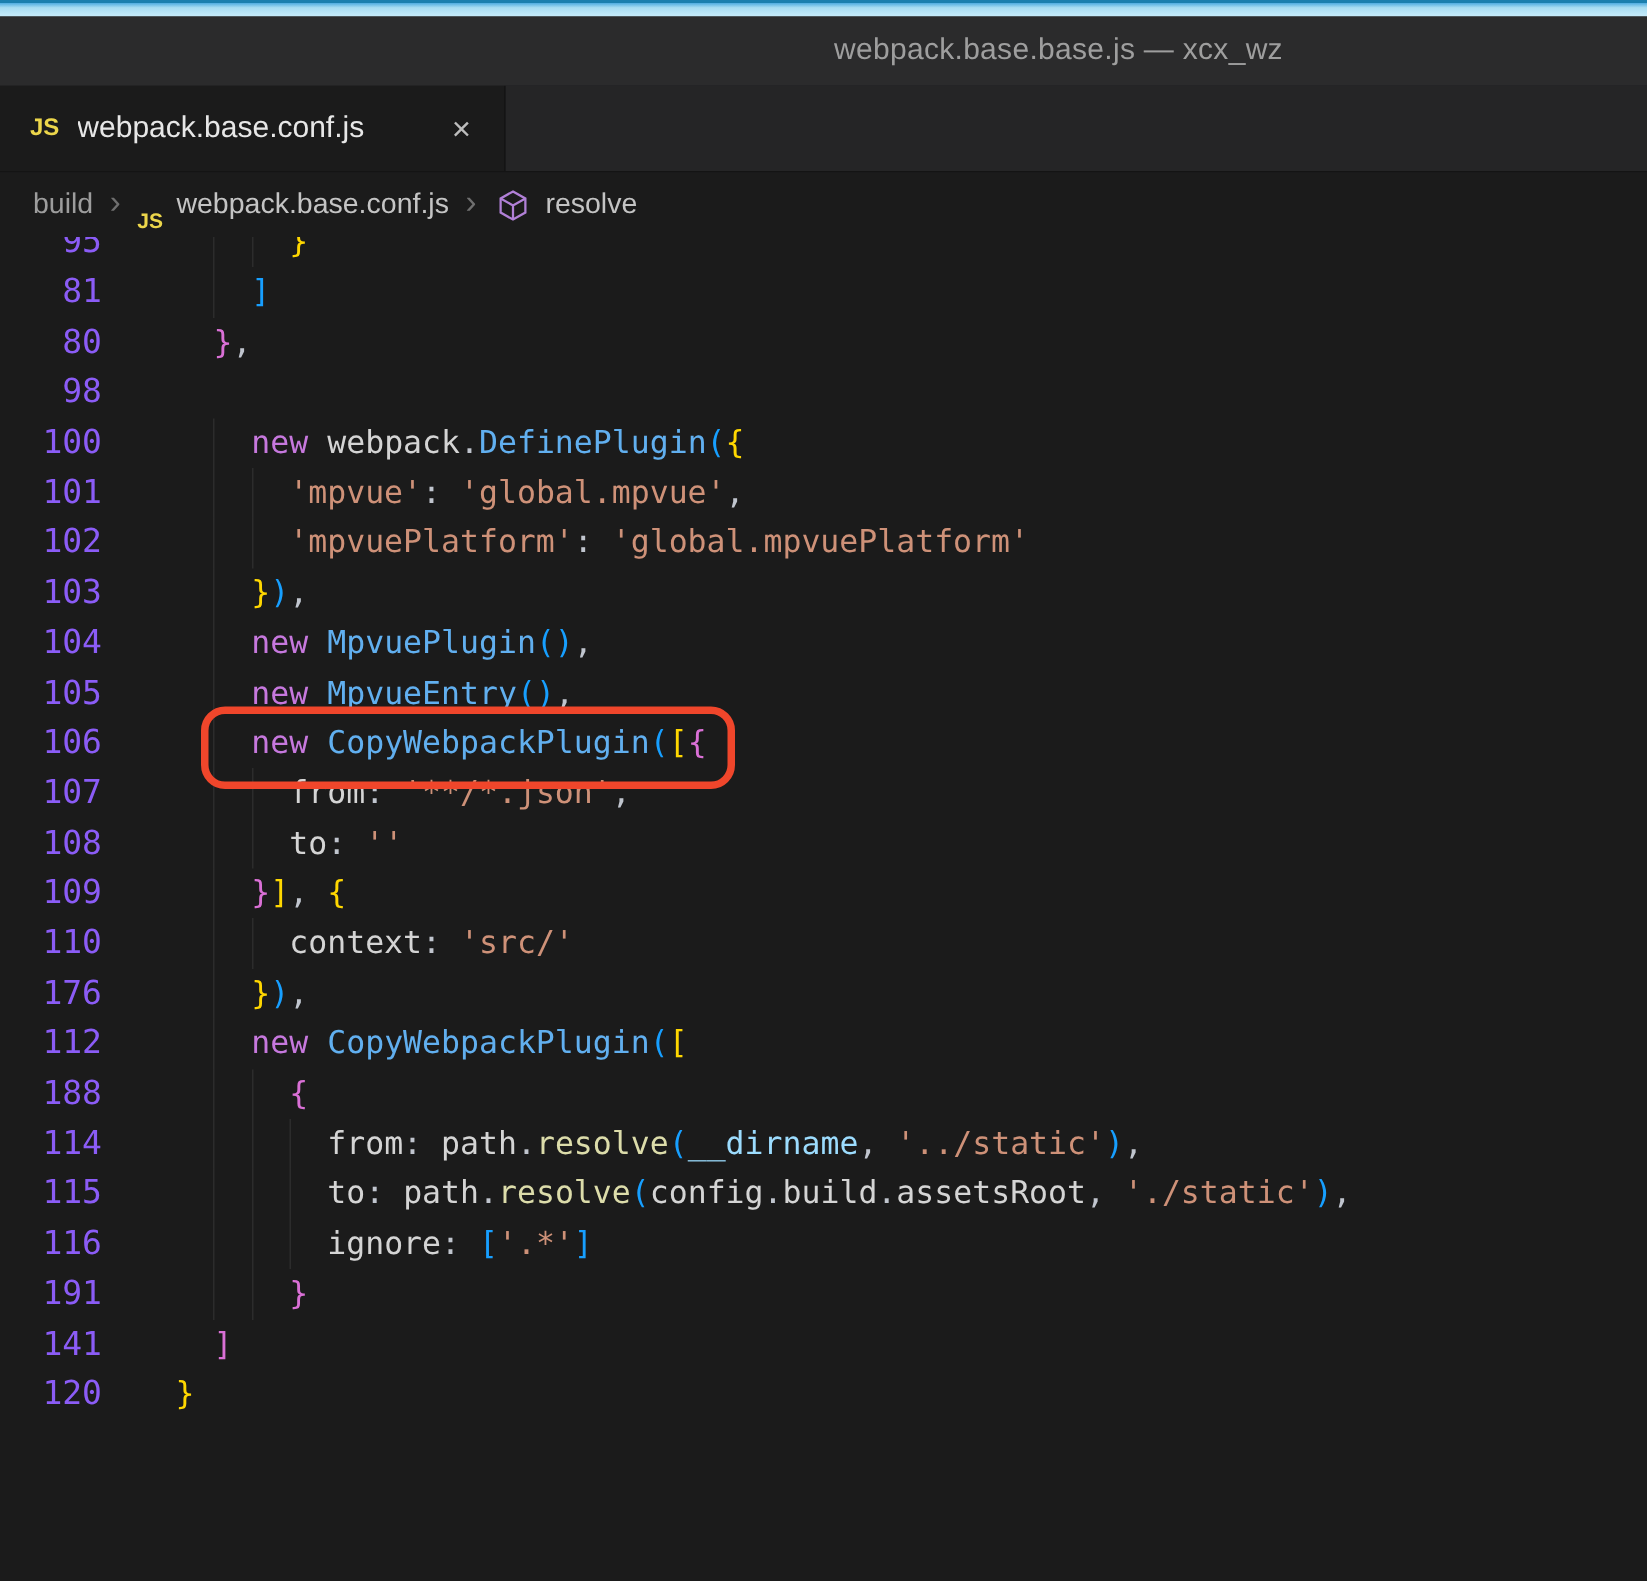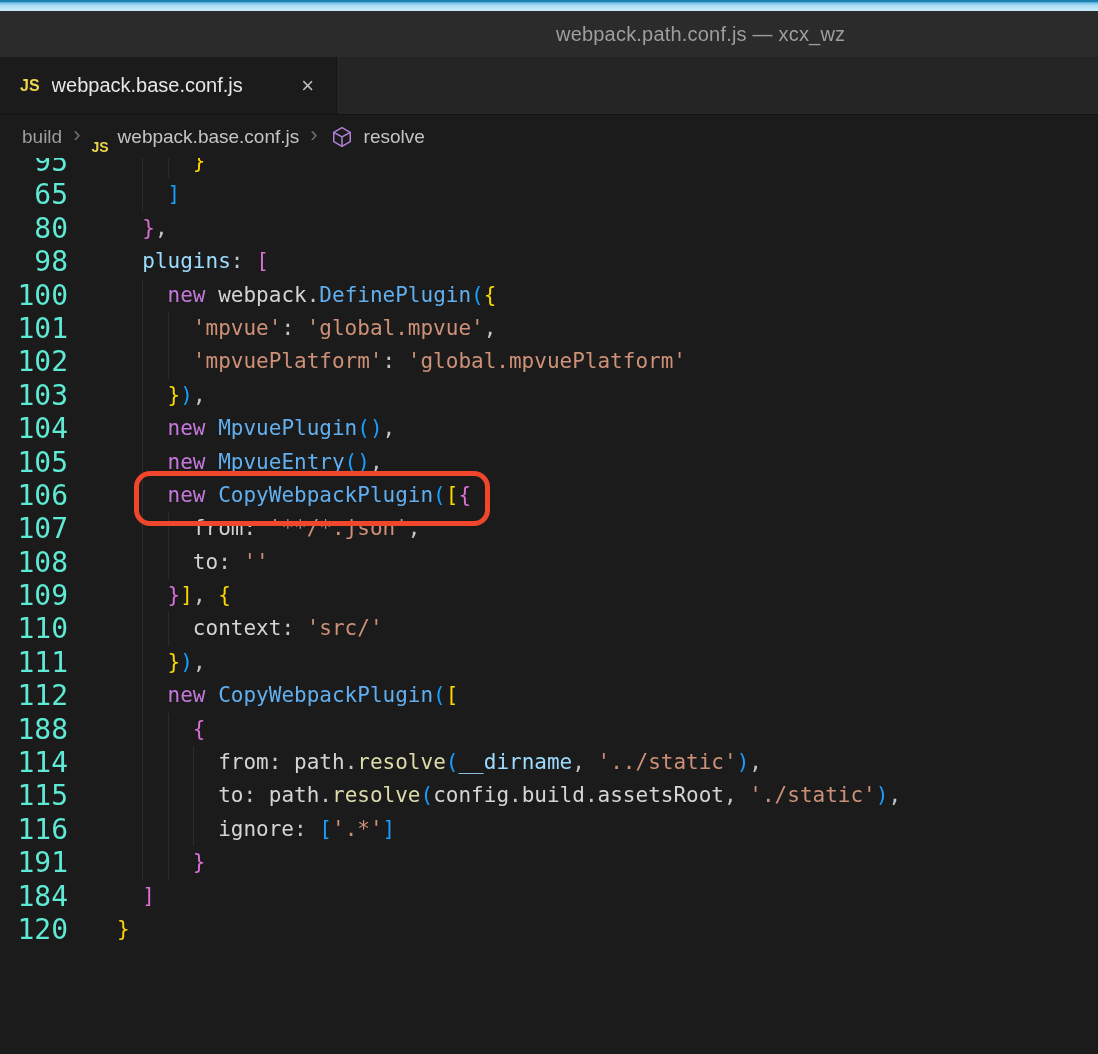--- a/index.html
+++ b/index.html
@@ -24,35 +24,35 @@
   .breadcrumb{height:43px;background:#1b1b1b;display:flex;align-items:center;padding-left:22px;gap:9px;}
   .crumb{color:#9d9d9d;font-size:19px;cursor:pointer;white-space:nowrap;}
   .crumb.file{color:#c4c4c4;}
   .sep{color:#6f6f6f;font-size:22px;line-height:1;padding:0 2px 4px 2px;}
   .symbol-icon{display:inline-flex;color:var(--symbol-purple,#b180d7);margin:0 2px;}
 
   
   .editor{position:relative;height:896px;background:#1b1b1b;overflow:hidden;font-family:"DejaVu Sans Mono","Liberation Mono",monospace;}
   .code-inner{margin-top:-13px;}
   .code-line{display:flex;height:33.4px;line-height:33.4px;font-size:21px;white-space:pre;}
-  .gutter{flex:0 0 68px;text-align:right;color:#5eead4;font-size:28px;user-select:none;cursor:pointer;}
+  .gutter{flex:0 0 68px;text-align:right;color:#8b5cf6;font-size:22px;user-select:none;cursor:pointer;}
   .code-text{margin-left:49px;position:relative;color:#d4d4d4;cursor:text;}
   .indent-guide{position:absolute;top:0;bottom:0;width:1px;background:rgba(255,255,255,0.08);}
 
   .annotation-box{position:absolute;left:134px;top:313px;width:356px;height:55px;border:5px solid var(--accent-red,#f0462b);border-radius:16px;box-sizing:border-box;pointer-events:none;}
 </style>
 </head>
 <body>
 
 <div class="window">
 
   <div class="menu-strip"></div>
 
   <div class="titlebar">
-    <span class="window-title">webpack.path.conf.js — xcx_wz</span>
+    <span class="window-title">webpack.base.base.js — xcx_wz</span>
   </div>
 
   <div class="tabstrip">
     <div class="tab active">
       <span class="js-badge">JS</span>
       <span class="tab-label">webpack.base.conf.js</span>
       <span class="tab-close">×</span>
     </div>
   </div>
 
@@ -67,40 +67,40 @@
         <path d="M8 1.2 L14 4.6 V11.4 L8 14.8 L2 11.4 V4.6 Z"></path>
         <path d="M2 4.6 L8 8 L14 4.6 M8 8 V14.8"></path>
       </svg>
     </span>
     <span class="crumb file">resolve</span>
   </div>
 
   <div class="editor">
     <div class="code-inner">
         <div class="code-line"><div class="gutter">95</div><div class="code-text"><span class="indent-guide" style="left: 2ch;"></span><span class="indent-guide" style="left: 4ch;"></span><span style="color: rgb(212, 212, 212);">      </span><span style="color: rgb(255, 215, 0);">}</span></div></div>
-        <div class="code-line"><div class="gutter">65</div><div class="code-text"><span class="indent-guide" style="left: 2ch;"></span><span style="color: rgb(212, 212, 212);">    </span><span style="color: rgb(23, 159, 255);">]</span></div></div>
+        <div class="code-line"><div class="gutter">81</div><div class="code-text"><span class="indent-guide" style="left: 2ch;"></span><span style="color: rgb(212, 212, 212);">    </span><span style="color: rgb(23, 159, 255);">]</span></div></div>
         <div class="code-line"><div class="gutter">80</div><div class="code-text"><span style="color: rgb(212, 212, 212);">  </span><span style="color: rgb(218, 112, 214);">}</span><span style="color: rgb(192, 197, 206);">,</span></div></div>
-        <div class="code-line"><div class="gutter">98</div><div class="code-text"><span style="color: rgb(212, 212, 212);">  </span><span style="color: rgb(156, 220, 254);">plugins</span><span style="color: rgb(192, 197, 206);">:</span><span style="color: rgb(212, 212, 212);"> </span><span style="color: rgb(218, 112, 214);">[</span></div></div>
+        <div class="code-line"><div class="gutter">98</div></div>
         <div class="code-line"><div class="gutter">100</div><div class="code-text"><span class="indent-guide" style="left: 2ch;"></span><span style="color: rgb(212, 212, 212);">    </span><span style="color: rgb(198, 120, 221);">new</span><span style="color: rgb(212, 212, 212);"> </span><span style="color: rgb(212, 212, 212);">webpack</span><span style="color: rgb(192, 197, 206);">.</span><span style="color: rgb(97, 175, 239);">DefinePlugin</span><span style="color: rgb(23, 159, 255);">(</span><span style="color: rgb(255, 215, 0);">{</span></div></div>
         <div class="code-line"><div class="gutter">101</div><div class="code-text"><span class="indent-guide" style="left: 2ch;"></span><span class="indent-guide" style="left: 4ch;"></span><span style="color: rgb(212, 212, 212);">      </span><span style="color: rgb(206, 145, 120);">'mpvue'</span><span style="color: rgb(192, 197, 206);">:</span><span style="color: rgb(212, 212, 212);"> </span><span style="color: rgb(206, 145, 120);">'global.mpvue'</span><span style="color: rgb(192, 197, 206);">,</span></div></div>
         <div class="code-line"><div class="gutter">102</div><div class="code-text"><span class="indent-guide" style="left: 2ch;"></span><span class="indent-guide" style="left: 4ch;"></span><span style="color: rgb(212, 212, 212);">      </span><span style="color: rgb(206, 145, 120);">'mpvuePlatform'</span><span style="color: rgb(192, 197, 206);">:</span><span style="color: rgb(212, 212, 212);"> </span><span style="color: rgb(206, 145, 120);">'global.mpvuePlatform'</span></div></div>
         <div class="code-line"><div class="gutter">103</div><div class="code-text"><span class="indent-guide" style="left: 2ch;"></span><span style="color: rgb(212, 212, 212);">    </span><span style="color: rgb(255, 215, 0);">}</span><span style="color: rgb(23, 159, 255);">)</span><span style="color: rgb(192, 197, 206);">,</span></div></div>
         <div class="code-line"><div class="gutter">104</div><div class="code-text"><span class="indent-guide" style="left: 2ch;"></span><span style="color: rgb(212, 212, 212);">    </span><span style="color: rgb(198, 120, 221);">new</span><span style="color: rgb(212, 212, 212);"> </span><span style="color: rgb(97, 175, 239);">MpvuePlugin</span><span style="color: rgb(23, 159, 255);">(</span><span style="color: rgb(23, 159, 255);">)</span><span style="color: rgb(192, 197, 206);">,</span></div></div>
         <div class="code-line"><div class="gutter">105</div><div class="code-text"><span class="indent-guide" style="left: 2ch;"></span><span style="color: rgb(212, 212, 212);">    </span><span style="color: rgb(198, 120, 221);">new</span><span style="color: rgb(212, 212, 212);"> </span><span style="color: rgb(97, 175, 239);">MpvueEntry</span><span style="color: rgb(23, 159, 255);">(</span><span style="color: rgb(23, 159, 255);">)</span><span style="color: rgb(192, 197, 206);">,</span></div></div>
         <div class="code-line"><div class="gutter">106</div><div class="code-text"><span class="indent-guide" style="left: 2ch;"></span><span style="color: rgb(212, 212, 212);">    </span><span style="color: rgb(198, 120, 221);">new</span><span style="color: rgb(212, 212, 212);"> </span><span style="color: rgb(97, 175, 239);">CopyWebpackPlugin</span><span style="color: rgb(23, 159, 255);">(</span><span style="color: rgb(255, 215, 0);">[</span><span style="color: rgb(218, 112, 214);">{</span></div></div>
         <div class="code-line"><div class="gutter">107</div><div class="code-text"><span class="indent-guide" style="left: 2ch;"></span><span class="indent-guide" style="left: 4ch;"></span><span style="color: rgb(212, 212, 212);">      </span><span style="color: rgb(212, 212, 212);">from</span><span style="color: rgb(192, 197, 206);">:</span><span style="color: rgb(212, 212, 212);"> </span><span style="color: rgb(206, 145, 120);">'**/*.json'</span><span style="color: rgb(192, 197, 206);">,</span></div></div>
         <div class="code-line"><div class="gutter">108</div><div class="code-text"><span class="indent-guide" style="left: 2ch;"></span><span class="indent-guide" style="left: 4ch;"></span><span style="color: rgb(212, 212, 212);">      </span><span style="color: rgb(212, 212, 212);">to</span><span style="color: rgb(192, 197, 206);">:</span><span style="color: rgb(212, 212, 212);"> </span><span style="color: rgb(206, 145, 120);">''</span></div></div>
         <div class="code-line"><div class="gutter">109</div><div class="code-text"><span class="indent-guide" style="left: 2ch;"></span><span style="color: rgb(212, 212, 212);">    </span><span style="color: rgb(218, 112, 214);">}</span><span style="color: rgb(255, 215, 0);">]</span><span style="color: rgb(192, 197, 206);">,</span><span style="color: rgb(212, 212, 212);"> </span><span style="color: rgb(255, 215, 0);">{</span></div></div>
         <div class="code-line"><div class="gutter">110</div><div class="code-text"><span class="indent-guide" style="left: 2ch;"></span><span class="indent-guide" style="left: 4ch;"></span><span style="color: rgb(212, 212, 212);">      </span><span style="color: rgb(212, 212, 212);">context</span><span style="color: rgb(192, 197, 206);">:</span><span style="color: rgb(212, 212, 212);"> </span><span style="color: rgb(206, 145, 120);">'src/'</span></div></div>
-        <div class="code-line"><div class="gutter">111</div><div class="code-text"><span class="indent-guide" style="left: 2ch;"></span><span style="color: rgb(212, 212, 212);">    </span><span style="color: rgb(255, 215, 0);">}</span><span style="color: rgb(23, 159, 255);">)</span><span style="color: rgb(192, 197, 206);">,</span></div></div>
+        <div class="code-line"><div class="gutter">176</div><div class="code-text"><span class="indent-guide" style="left: 2ch;"></span><span style="color: rgb(212, 212, 212);">    </span><span style="color: rgb(255, 215, 0);">}</span><span style="color: rgb(23, 159, 255);">)</span><span style="color: rgb(192, 197, 206);">,</span></div></div>
         <div class="code-line"><div class="gutter">112</div><div class="code-text"><span class="indent-guide" style="left: 2ch;"></span><span style="color: rgb(212, 212, 212);">    </span><span style="color: rgb(198, 120, 221);">new</span><span style="color: rgb(212, 212, 212);"> </span><span style="color: rgb(97, 175, 239);">CopyWebpackPlugin</span><span style="color: rgb(23, 159, 255);">(</span><span style="color: rgb(255, 215, 0);">[</span></div></div>
         <div class="code-line"><div class="gutter">188</div><div class="code-text"><span class="indent-guide" style="left: 2ch;"></span><span class="indent-guide" style="left: 4ch;"></span><span style="color: rgb(212, 212, 212);">      </span><span style="color: rgb(218, 112, 214);">{</span></div></div>
         <div class="code-line"><div class="gutter">114</div><div class="code-text"><span class="indent-guide" style="left: 2ch;"></span><span class="indent-guide" style="left: 4ch;"></span><span class="indent-guide" style="left: 6ch;"></span><span style="color: rgb(212, 212, 212);">        </span><span style="color: rgb(212, 212, 212);">from</span><span style="color: rgb(192, 197, 206);">:</span><span style="color: rgb(212, 212, 212);"> </span><span style="color: rgb(212, 212, 212);">path</span><span style="color: rgb(192, 197, 206);">.</span><span style="color: rgb(220, 220, 170);">resolve</span><span style="color: rgb(23, 159, 255);">(</span><span style="color: rgb(156, 220, 254);">__dirname</span><span style="color: rgb(192, 197, 206);">,</span><span style="color: rgb(212, 212, 212);"> </span><span style="color: rgb(206, 145, 120);">'../static'</span><span style="color: rgb(23, 159, 255);">)</span><span style="color: rgb(192, 197, 206);">,</span></div></div>
         <div class="code-line"><div class="gutter">115</div><div class="code-text"><span class="indent-guide" style="left: 2ch;"></span><span class="indent-guide" style="left: 4ch;"></span><span class="indent-guide" style="left: 6ch;"></span><span style="color: rgb(212, 212, 212);">        </span><span style="color: rgb(212, 212, 212);">to</span><span style="color: rgb(192, 197, 206);">:</span><span style="color: rgb(212, 212, 212);"> </span><span style="color: rgb(212, 212, 212);">path</span><span style="color: rgb(192, 197, 206);">.</span><span style="color: rgb(220, 220, 170);">resolve</span><span style="color: rgb(23, 159, 255);">(</span><span style="color: rgb(212, 212, 212);">config</span><span style="color: rgb(192, 197, 206);">.</span><span style="color: rgb(212, 212, 212);">build</span><span style="color: rgb(192, 197, 206);">.</span><span style="color: rgb(212, 212, 212);">assetsRoot</span><span style="color: rgb(192, 197, 206);">,</span><span style="color: rgb(212, 212, 212);"> </span><span style="color: rgb(206, 145, 120);">'./static'</span><span style="color: rgb(23, 159, 255);">)</span><span style="color: rgb(192, 197, 206);">,</span></div></div>
         <div class="code-line"><div class="gutter">116</div><div class="code-text"><span class="indent-guide" style="left: 2ch;"></span><span class="indent-guide" style="left: 4ch;"></span><span class="indent-guide" style="left: 6ch;"></span><span style="color: rgb(212, 212, 212);">        </span><span style="color: rgb(212, 212, 212);">ignore</span><span style="color: rgb(192, 197, 206);">:</span><span style="color: rgb(212, 212, 212);"> </span><span style="color: rgb(23, 159, 255);">[</span><span style="color: rgb(206, 145, 120);">'.*'</span><span style="color: rgb(23, 159, 255);">]</span></div></div>
         <div class="code-line"><div class="gutter">191</div><div class="code-text"><span class="indent-guide" style="left: 2ch;"></span><span class="indent-guide" style="left: 4ch;"></span><span style="color: rgb(212, 212, 212);">      </span><span style="color: rgb(218, 112, 214);">}</span></div></div>
-        <div class="code-line"><div class="gutter">184</div><div class="code-text"><span style="color: rgb(212, 212, 212);">  </span><span style="color: rgb(218, 112, 214);">]</span></div></div>
+        <div class="code-line"><div class="gutter">141</div><div class="code-text"><span style="color: rgb(212, 212, 212);">  </span><span style="color: rgb(218, 112, 214);">]</span></div></div>
         <div class="code-line"><div class="gutter">120</div><div class="code-text"><span style="color: rgb(255, 215, 0);">}</span></div></div>
       </div>
     <div class="annotation-box"></div>
   </div>
 
 </div>
 
 </body></html>

